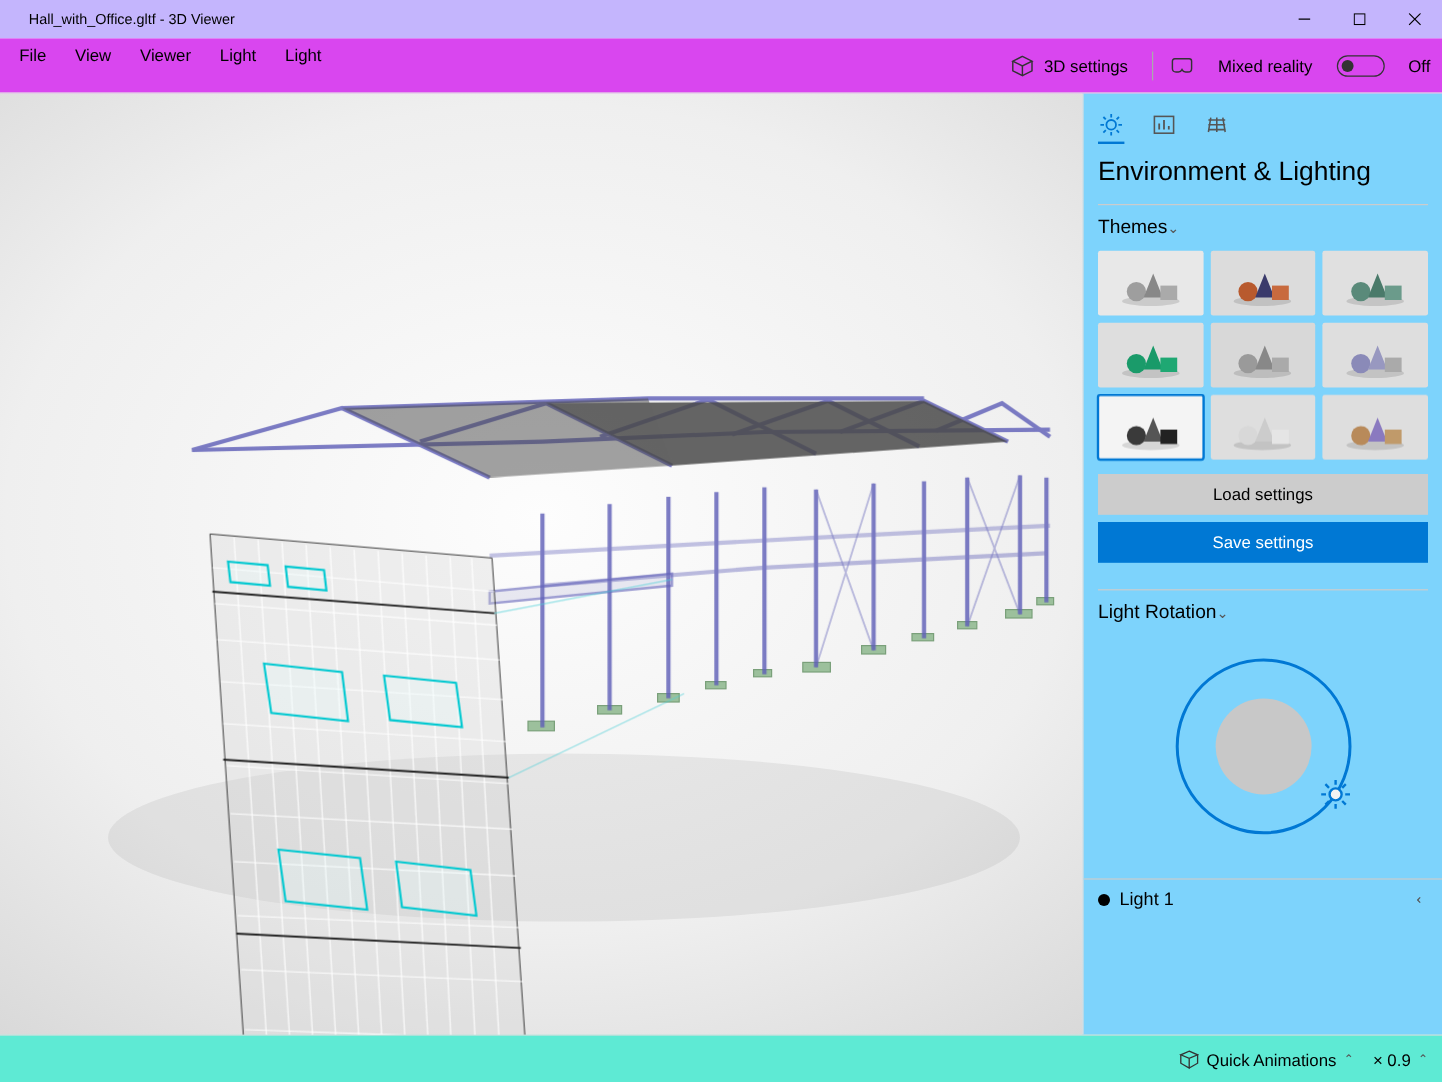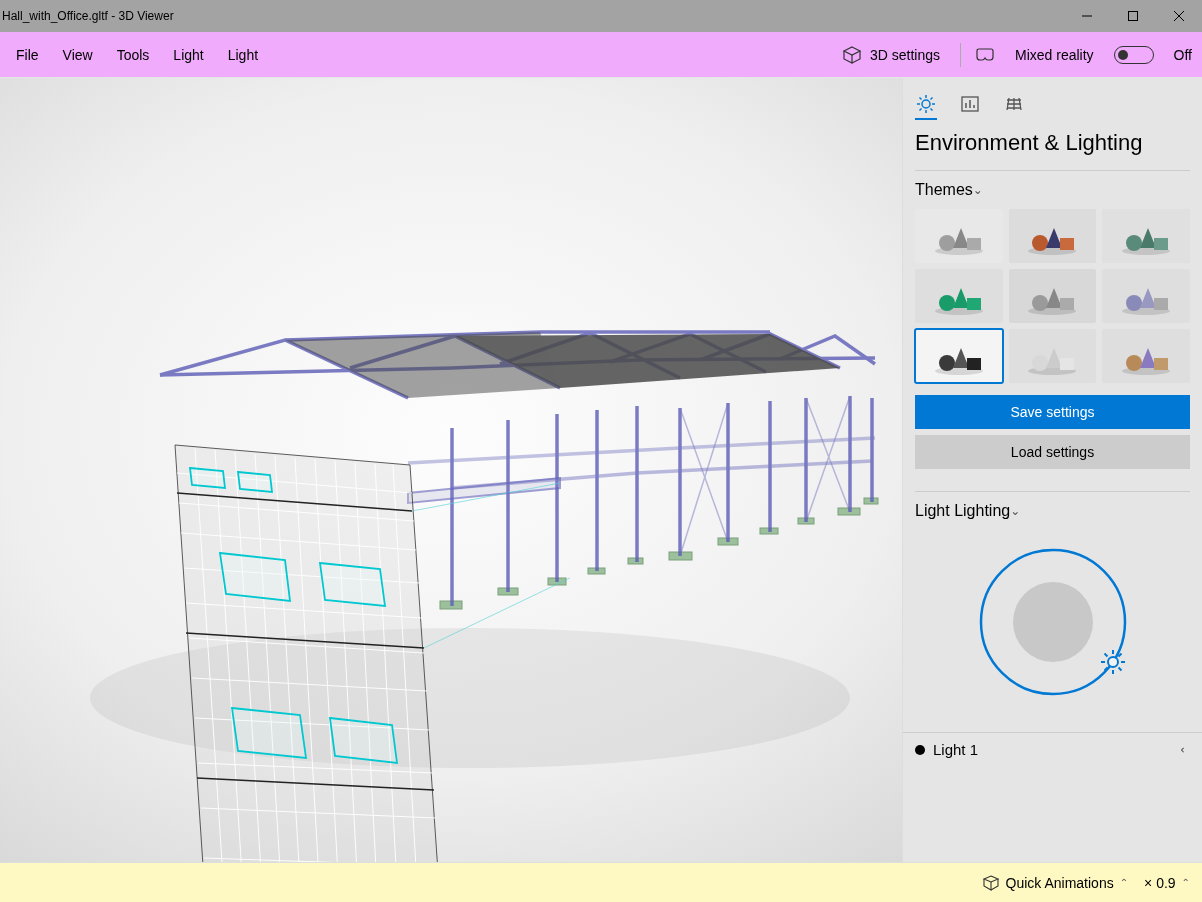--- a/index.html
+++ b/index.html
@@ -1,51 +1,51 @@
 <!DOCTYPE html>
 <html><head>
 <meta charset="utf-8">
 <style>
 * { margin:0; padding:0; box-sizing:border-box; font-family:"Segoe UI",sans-serif; }
 body { width:1202px; height:902px; overflow:hidden; background:#fff; position:relative; }
-.titlebar { height:32px; display:flex; align-items:center; justify-content:space-between; background:#a3a3a3; padding-left:2px; }
+.titlebar { height:32px; display:flex; align-items:center; justify-content:space-between; background:#c4b5fd; padding-left:24px; }
 .titlebar-title { font-size:12px; color:#000; }
 .win-controls { display:flex; height:32px; }
 .win-btn { width:46px; height:32px; display:flex; align-items:center; justify-content:center; font-size:10px; color:#000; }
-.menubar { height:46px; display:flex; align-items:center; justify-content:space-between; background:#f0abfc; border-bottom:1px solid #e5e5e5; padding:0 10px 0 4px; }
+.menubar { height:46px; display:flex; justify-content:space-between; background:#d946ef; border-bottom:1px solid #e5e5e5; padding:0 10px 0 4px; }
 .menu-left { display:flex; gap:0; }
 .menu-item { padding:6px 12px; font-size:14px; color:#000; cursor:pointer; }
 .menu-right { display:flex; align-items:center; gap:14px; }
 .lib-btn { display:flex; align-items:center; gap:8px; font-size:14px; cursor:pointer; padding:4px 6px; }
 .divider-v { width:1px; height:24px; background:#aaa; }
 .mr-section { display:flex; align-items:center; gap:20px; font-size:14px; }
 .toggle { width:40px; height:18px; border:1px solid #333; border-radius:10px; position:relative; }
 .toggle::after { content:""; position:absolute; left:3px; top:3px; width:10px; height:10px; border-radius:50%; background:#333; }
 .main { display:flex; height:calc(100% - 32px - 46px - 40px); }
 .viewport { flex:1; background:radial-gradient(ellipse 90% 80% at 50% 45%,#fdfdfd 0%,#efefef 55%,#d8d8d8 90%,#cfcfcf 100%); display:flex; align-items:center; justify-content:center; position:relative; overflow:hidden; }
 .viewport svg { width:100%; height:100%; }
-.sidebar { width:300px; background:#e5e5e5; border-left:1px solid #ddd; display:flex; flex-direction:column; overflow-y:auto; }
+.sidebar { width:300px; background:#7dd3fc; border-left:1px solid #ddd; display:flex; flex-direction:column; overflow-y:auto; }
 .side-tabs { display:flex; gap:22px; padding:12px 12px 0 12px; }
 .side-tab { width:22px; height:28px; display:flex; align-items:center; justify-content:center; color:#555; cursor:pointer; position:relative; }
 .side-tab.active { color:#0078d4; }
 .side-tab.active::after { content:""; position:absolute; bottom:-2px; left:0; width:100%; height:2px; background:#0078d4; }
 .panel-title { font-size:22px; font-weight:400; padding:12px 12px 14px 12px; color:#000; }
 .hr { height:1px; background:#ccc; margin:0 12px; }
 .section-header { display:flex; align-items:center; justify-content:flex-start; padding:10px 12px; font-size:16px; cursor:pointer; }
 .chev { font-size:12px; color:#555; }
 .themes-grid { display:grid; grid-template-columns:repeat(3,1fr); gap:6px; padding:0 12px 12px 12px; }
 .theme-tile { height:54px; background:#d9d9d9; border-radius:2px; display:flex; align-items:center; justify-content:center; cursor:pointer; overflow:hidden; position:relative; }
 .theme-tile.selected { outline:2px solid #0078d4; outline-offset:-1px; }
 .action-btn { margin:0 12px 6px 12px; height:34px; display:flex; align-items:center; justify-content:center; font-size:14px; cursor:pointer; border:none; }
 .primary { background:#0078d4; color:#fff; }
 .secondary { background:#ccc; color:#000; }
 .light-dial { width:160px; height:160px; margin:12px auto; position:relative; }
 .light-list { padding:8px 12px; display:flex; align-items:center; justify-content:space-between; cursor:pointer; font-size:15px; border-top:1px solid #ccc;margin-top:18px; }
 .light-dot { width:10px; height:10px; border-radius:50%; background:#000; margin-right:8px; }
-.statusbar { height:40px; background:#fef9c3; border-top:1px solid #ddd; display:flex; align-items:center; justify-content:flex-end; padding:0 12px; gap:16px; font-size:14px; }
+.statusbar { height:40px; background:#5eead4; border-top:1px solid #ddd; display:flex; align-items:center; justify-content:flex-end; padding:0 12px; gap:16px; font-size:14px; }
 .status-item { display:flex; align-items:center; gap:6px; cursor:pointer; }
 .chev-up { font-size:10px; color:#555; }
 </style>
 </head>
 <body>
 
 <div class="titlebar">
   <div class="titlebar-title">Hall_with_Office.gltf - 3D Viewer</div>
   <div class="win-controls">
     <div class="win-btn">
@@ -64,21 +64,21 @@
           <line x1="10" y1="0" x2="0" y2="10" stroke="currentColor"></line>
         </svg>
       </div>
   </div>
 </div>
 
 <div class="menubar">
   <div class="menu-left">
     <div class="menu-item">File</div>
     <div class="menu-item">View</div>
-    <div class="menu-item">Tools</div>
+    <div class="menu-item">Viewer</div>
     <div class="menu-item">Light</div>
     <div class="menu-item">Light</div>
   </div>
   <div class="menu-right">
     <div class="lib-btn">
       <svg width="20" height="18">
           <g fill="none" stroke="#333" stroke-width="1.2">
             <path d="M10 1 L18 5 L10 9 L2 5 Z"></path>
             <path d="M2 5 L2 13 L10 17 L10 9"></path>
             <path d="M18 5 L18 13 L10 17"></path>
@@ -343,26 +343,26 @@
         <div class="theme-tile" style="background: rgb(222, 222, 222);">
           <svg width="60" height="40">
             <ellipse cx="30" cy="35" rx="24" ry="4" fill="#000" opacity="0.12"></ellipse>
             <circle cx="18" cy="27" r="8" fill="#b88a5a"></circle>
             <polygon points="32,12 40,32 24,32" fill="#8a7ac0"></polygon>
             <rect x="38" y="22" width="14" height="12" fill="#c09a6a"></rect>
           </svg>
         </div>
       </div>
 
+    <button class="action-btn secondary">Load settings</button>
     <button class="action-btn primary">Save settings</button>
-    <button class="action-btn secondary">Load settings</button>
 
     <div class="hr" style="margin-top:16px"></div>
     <div class="section-header">
-      <span>Light Lighting</span>
+      <span>Light Rotation</span>
       <span class="chev">⌄</span>
     </div>
     <div class="light-dial">
       <svg width="160" height="160">
         <circle cx="80" cy="80" r="72" fill="none" stroke="#0078d4" stroke-width="2.5"></circle>
         <circle cx="80" cy="80" r="40" fill="#c8c8c8"></circle>
         <g transform="translate(140,120)" stroke="#0078d4" stroke-width="2" fill="#f2f2f2">
           <circle cx="0" cy="0" r="5" fill="#f2f2f2"></circle>
           <line x1="0" y1="-12" x2="0" y2="-8"></line>
             <line x1="0" y1="12" x2="0" y2="8"></line>

